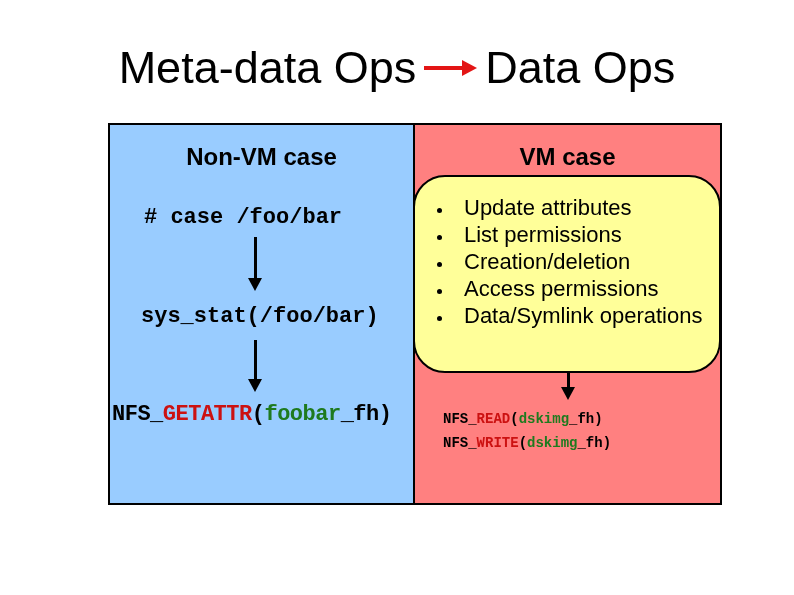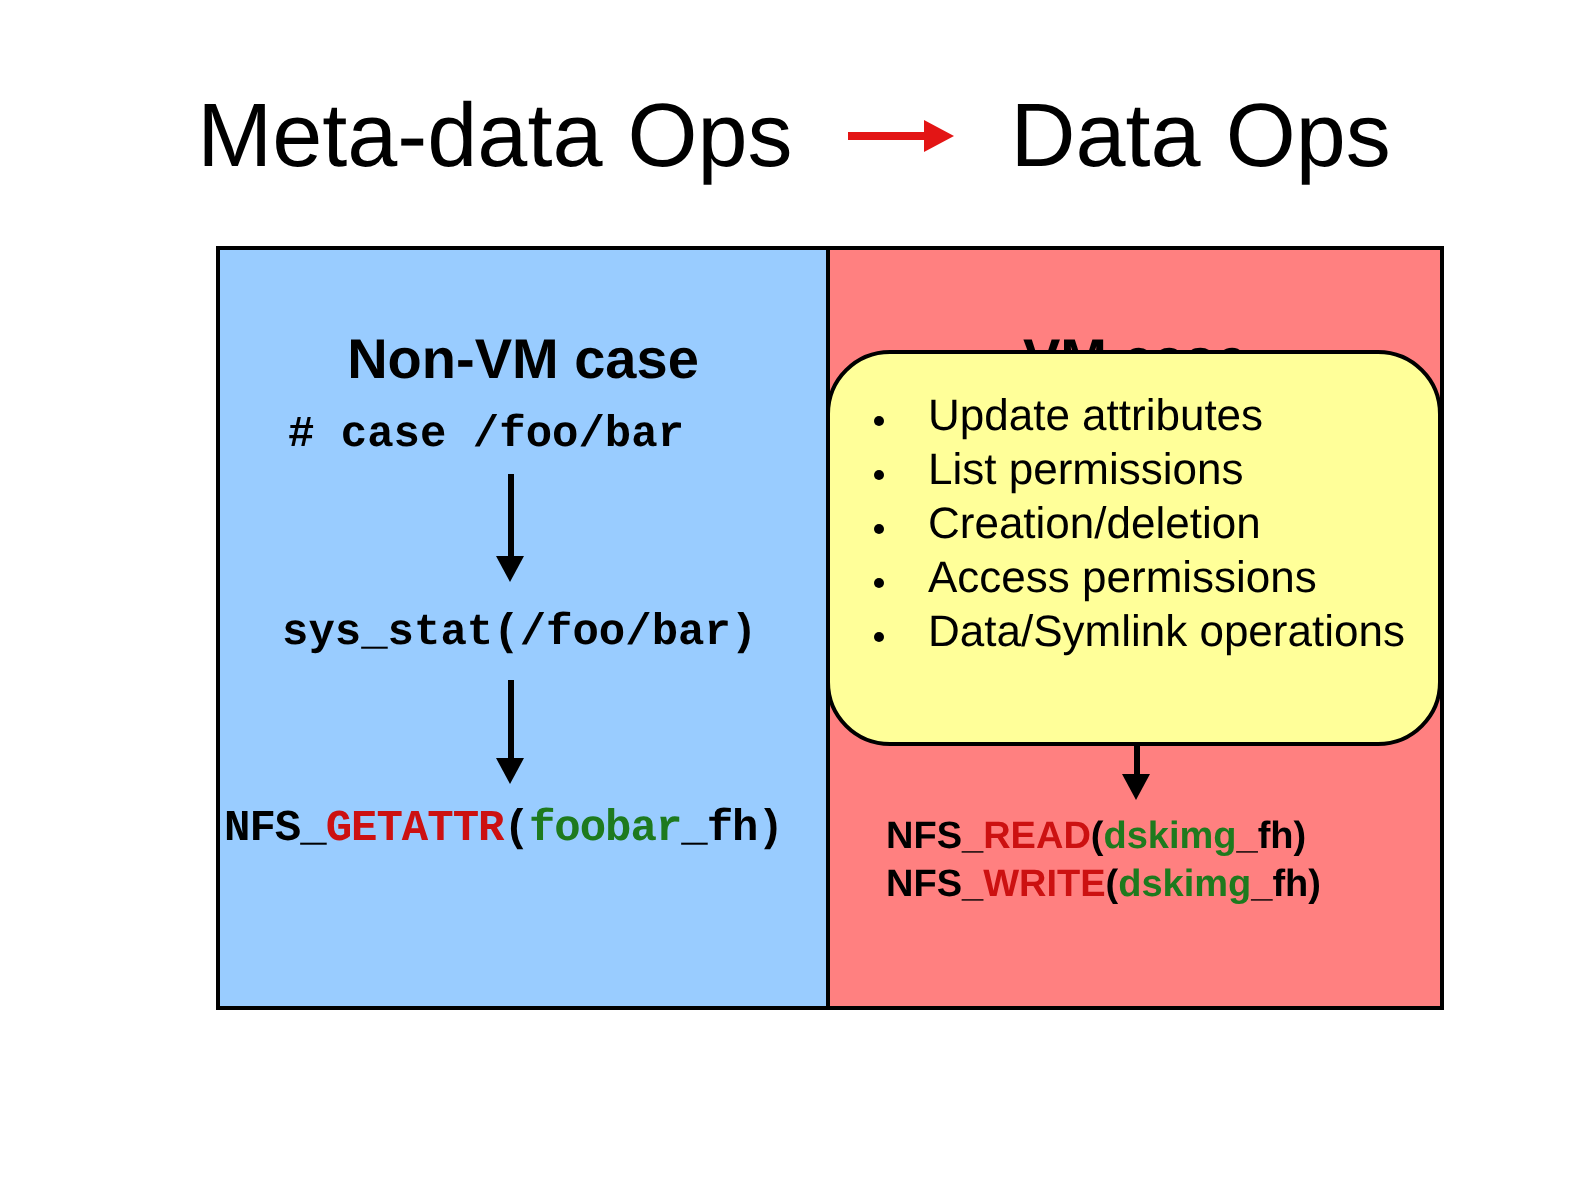--- a/index.html
+++ b/index.html
@@ -4,42 +4,42 @@
 <style>
   html,body{margin:0;padding:0;background:#fff;}
   .slide{
     position:relative;width:794px;height:595px;background:#ffffff;
     font-family:"Liberation Sans",sans-serif;overflow:hidden;
   }
 
   
   .title-row{
     position:absolute;left:0;top:40px;width:794px;height:56px;
-    display:flex;align-items:center;justify-content:center;gap:28px;
+    display:flex;align-items:center;justify-content:center;gap:8px;
     color:#000;
   }
   .title-text{font-size:45px;line-height:56px;white-space:nowrap;}
   .title-arrow{display:flex;align-items:center;width:53px;height:16px;}
   .title-arrow .shaft{width:38px;height:4px;background:var(--arrow-red);}
   .title-arrow .head{
     width:0;height:0;border-top:8px solid transparent;border-bottom:8px solid transparent;
     border-left:15px solid var(--arrow-red);
   }
 
   
   .panels{
     position:absolute;left:108px;top:123px;width:614px;height:382px;
     display:flex;border:2px solid #000;box-sizing:border-box;
   }
   .panel{position:relative;box-sizing:border-box;}
   .panel.blue{width:305px;background:var(--panel-blue);border-right:2px solid #000;}
   .panel.red{flex:1;background:var(--panel-red);}
   .panel-heading{
     position:absolute;left:0;top:18px;width:100%;text-align:center;
-    font-size:28px;font-weight:bold;color:#000;margin-top:21px;
+    font-size:24px;font-weight:bold;color:#000;
   }
 
   
   .code{
     position:absolute;font-family:"Liberation Mono","DejaVu Sans Mono",monospace;
     font-weight:bold;color:#000;white-space:pre;
   }
   .code .red{color:var(--code-red);}
   .code .green{color:var(--code-green);}
   .step1{left:34px;top:80px;font-size:22px;}
@@ -69,22 +69,22 @@
   .callout ul{list-style:none;margin:0;padding:17px 6px 0 22px;}
   .callout li{
     display:flex;align-items:center;gap:22px;height:27px;
     font-size:22px;color:#000;white-space:nowrap;
   }
   .callout .dot{width:5px;height:5px;border-radius:50%;background:#000;flex:0 0 auto;margin-top:5px;}
 
   
   .nfs-block{position:absolute;left:28px;top:282px;}
   .nfs-block .code-line{
-    position:static;display:block;font-family:Liberation Sans, sans-serif;
-    font-weight:bold;font-size:19px;line-height:24px;color:#000;white-space:pre;
+    position:static;display:block;font-family:Liberation Mono, monospace;
+    font-weight:bold;font-size:14px;line-height:24px;color:#000;white-space:pre;
   }
   .nfs-block .red{color:var(--code-red);}
   .nfs-block .green{color:var(--code-green);}
 </style>
 </head>
 <body>
 
 <div class="slide">
 
   <div class="title-row">

